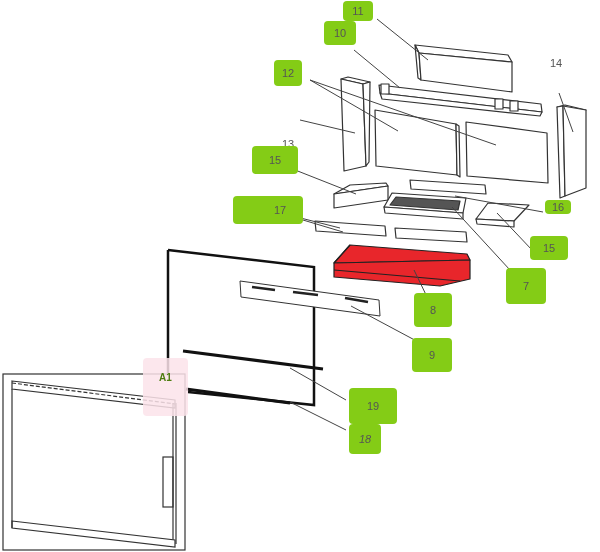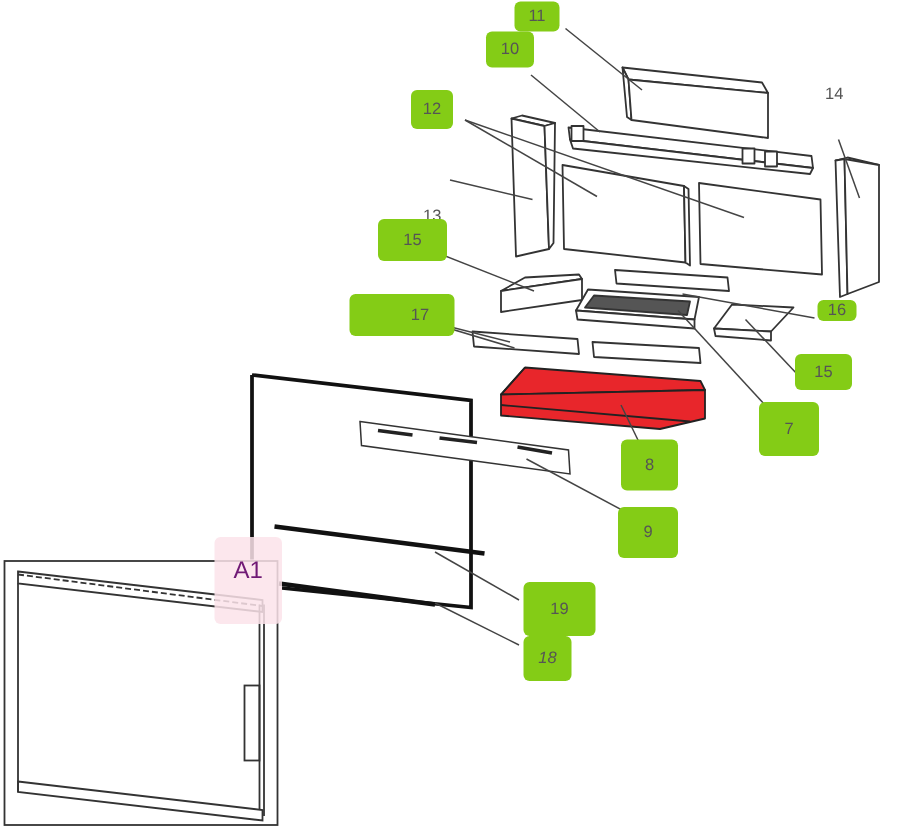--- a/index.html
+++ b/index.html
@@ -3,21 +3,21 @@
 <meta charset="utf-8">
 <style>
   html, body { margin: 0; padding: 0; background: #ffffff; }
   body { width: 600px; height: 552px; position: relative; overflow: hidden;
          font-family: "Liberation Sans", sans-serif; }
   #diagram { position: absolute; left: 0; top: 0; width: 600px; height: 552px; }
   .badge { position: absolute; background: #84cc16; border-radius: 4px;
            color: #555; font-size: 11px; display: flex; align-items: center;
            justify-content: center; }
   .plain-label { position: absolute; color: #555; font-size: 11px; }
-  .a1 { font-weight: normal; color: #701a75; font-size: 16px; }
+  .a1 { font-weight: bold; color: #4d7c0f; font-size: 10px; }
 </style>
 </head>
 <body>
 
 <svg id="diagram" viewBox="0 0 600 552" xmlns="http://www.w3.org/2000/svg">
   <g fill="#fff" stroke="#333" stroke-width="1.2" stroke-linejoin="round">
 
     <g>
       <polygon points="415,45 508,55 512,62 419,53"></polygon>
       <polygon points="415,45 419,53 421,80 418,78"></polygon>

